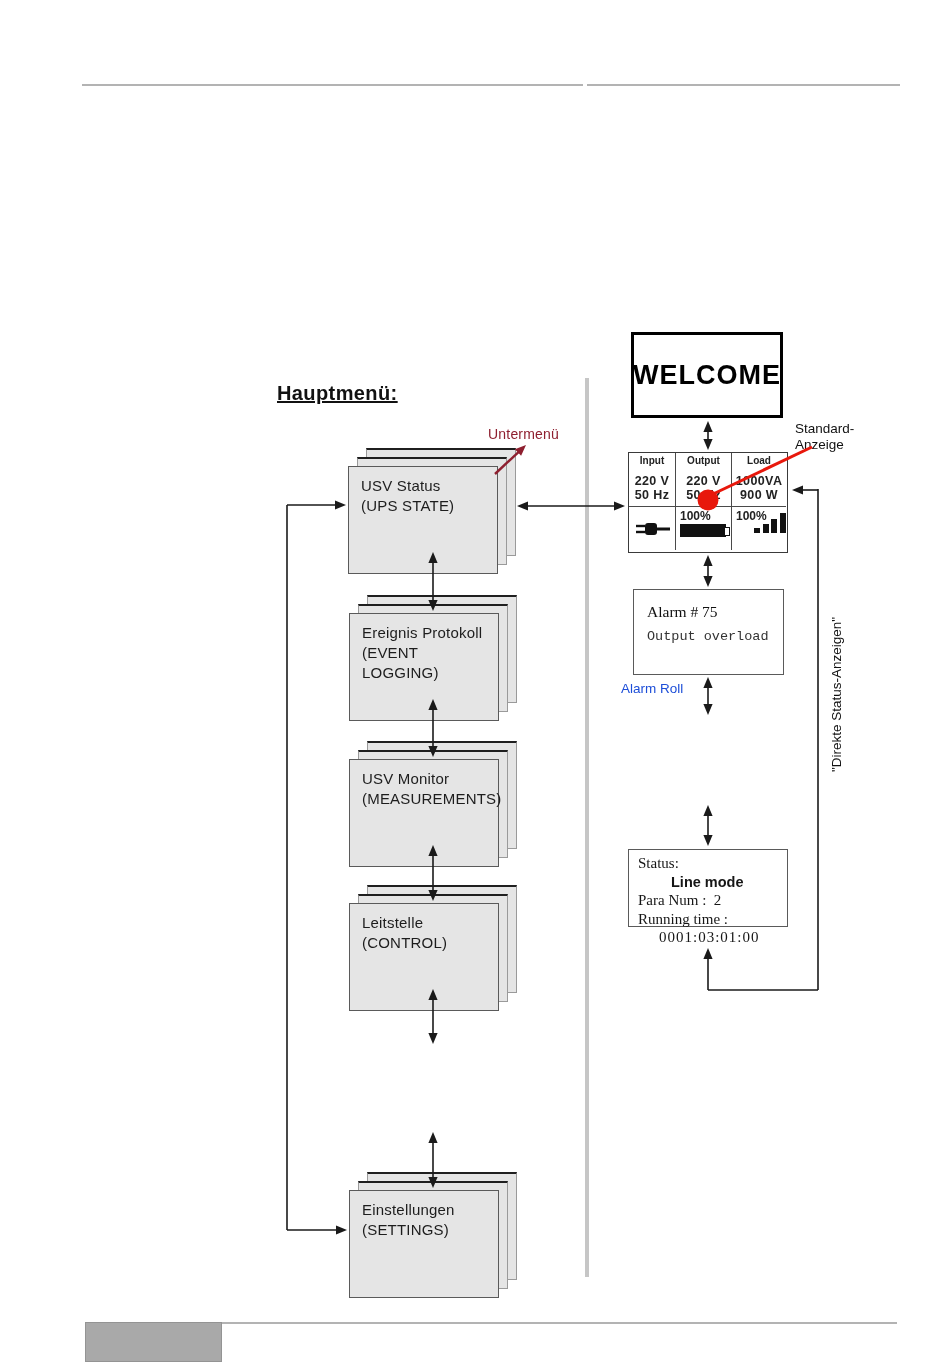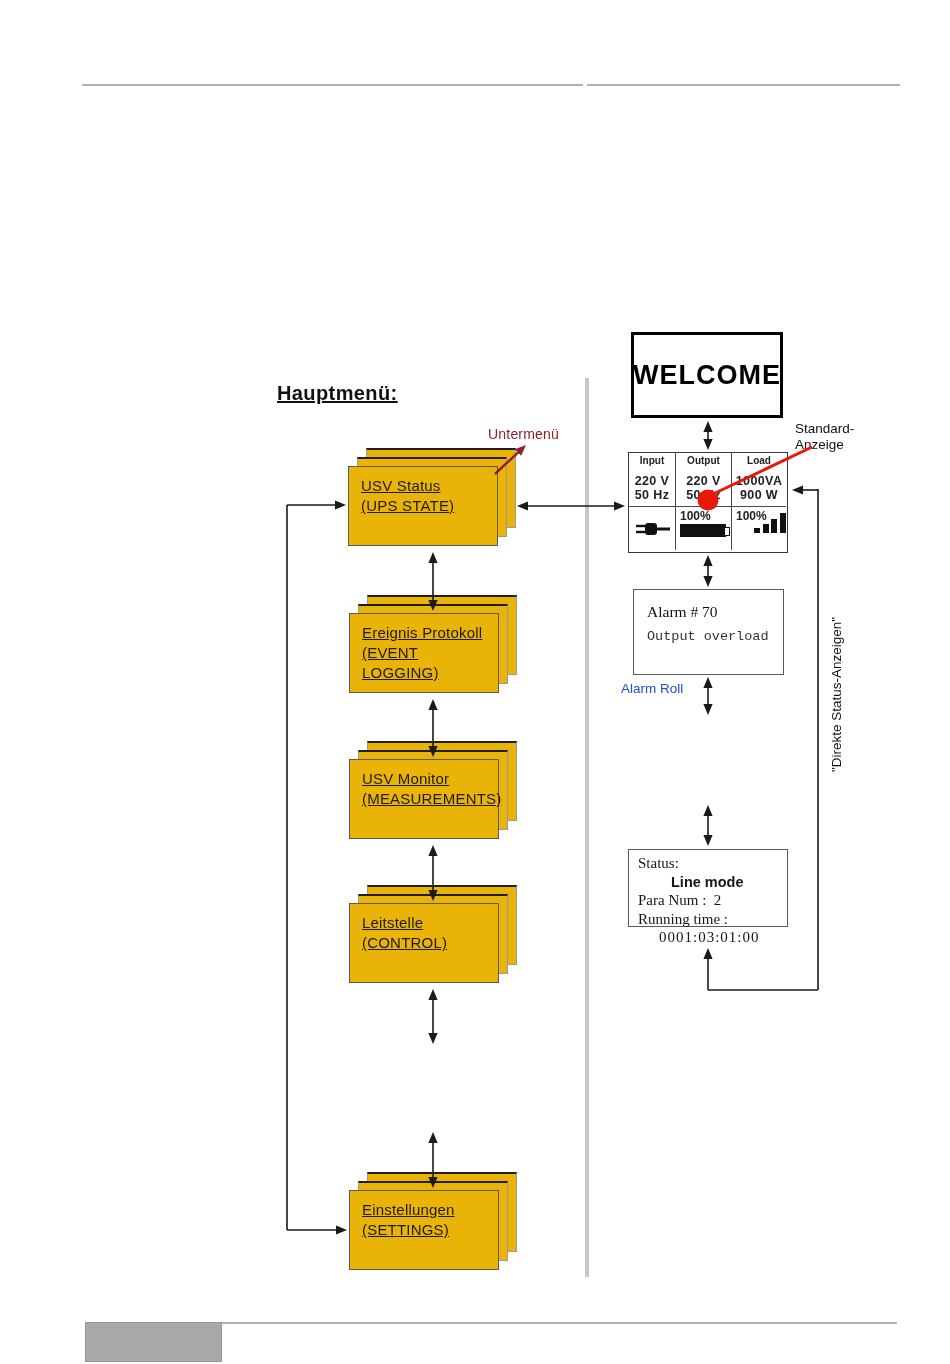--- a/index.html
+++ b/index.html
@@ -13,21 +13,21 @@
   .footer-block{position:absolute;background:#a9a9a9;border:1px solid #949494;}
 
   
   .hauptmenu{font-size:20px;font-weight:600;letter-spacing:.4px;text-decoration:underline;color:#111;}
   .untermenu{font-size:14px;font-weight:500;color:#8e1f2f;letter-spacing:.2px;}
   .std-label{font-size:13.5px;color:#111;line-height:16px;}
   .rot-label{font-size:13.5px;color:#111;white-space:nowrap;transform:rotate(-90deg);transform-origin:center;}
 
   
   .stack{position:absolute;width:150px;height:84px;}
-  .card{position:absolute;width:150px;height:80px;background:#eab308;border:1px solid #9a9a9a;box-sizing:border-box;text-decoration:underline;}
+  .card{position:absolute;width:150px;height:108px;background:#e5e5e5;border:1px solid #9a9a9a;box-sizing:border-box;}
   .card.b2{left:18px;top:-18px;border-top:2px solid #1f1f1f;}
   .card.b1{left:9px;top:-9px;border-top:2px solid #1f1f1f;}
   .card.main{left:0;top:0;border:1.4px solid #5a5a5a;}
   .mi{padding:9px 4px 0 12px;font-size:15px;line-height:20px;color:#1d1d1d;letter-spacing:.2px;}
 
   
   .welcome-box{position:absolute;left:631px;top:332px;width:152px;height:86px;background:#fff;
     border:3px solid #000;box-sizing:border-box;display:flex;align-items:center;justify-content:center;}
   .welcome-text{font-size:27px;font-weight:bold;letter-spacing:1px;color:#000;}
 
@@ -165,21 +165,21 @@
           <div style="height:5px;"></div>
             <div style="height:9px;"></div>
           <div style="height:14px;"></div>
             <div style="height:20px;"></div>
         </div>
       </div>
     </div>
   </div>
 
   <div class="tbox" style="left:633px;top:589px;width:151px;height:86px;">
-    <div class="alarm-l1 ws">Alarm # 70</div>
+    <div class="alarm-l1 ws">Alarm # 75</div>
     <div class="alarm-l2 ws">Output overload</div>
   </div>
 
   <div class="abs alarm-roll" style="left:621px;top:681px;">Alarm Roll</div>
 
 
   <div class="tbox" style="left:628px;top:849px;width:160px;height:78px;padding-top:4px;">
     <div class="st-line">Status:</div>
     <div class="st-line st-mode">Line mode</div>
     <div class="st-line ws">Para Num :  2</div>

